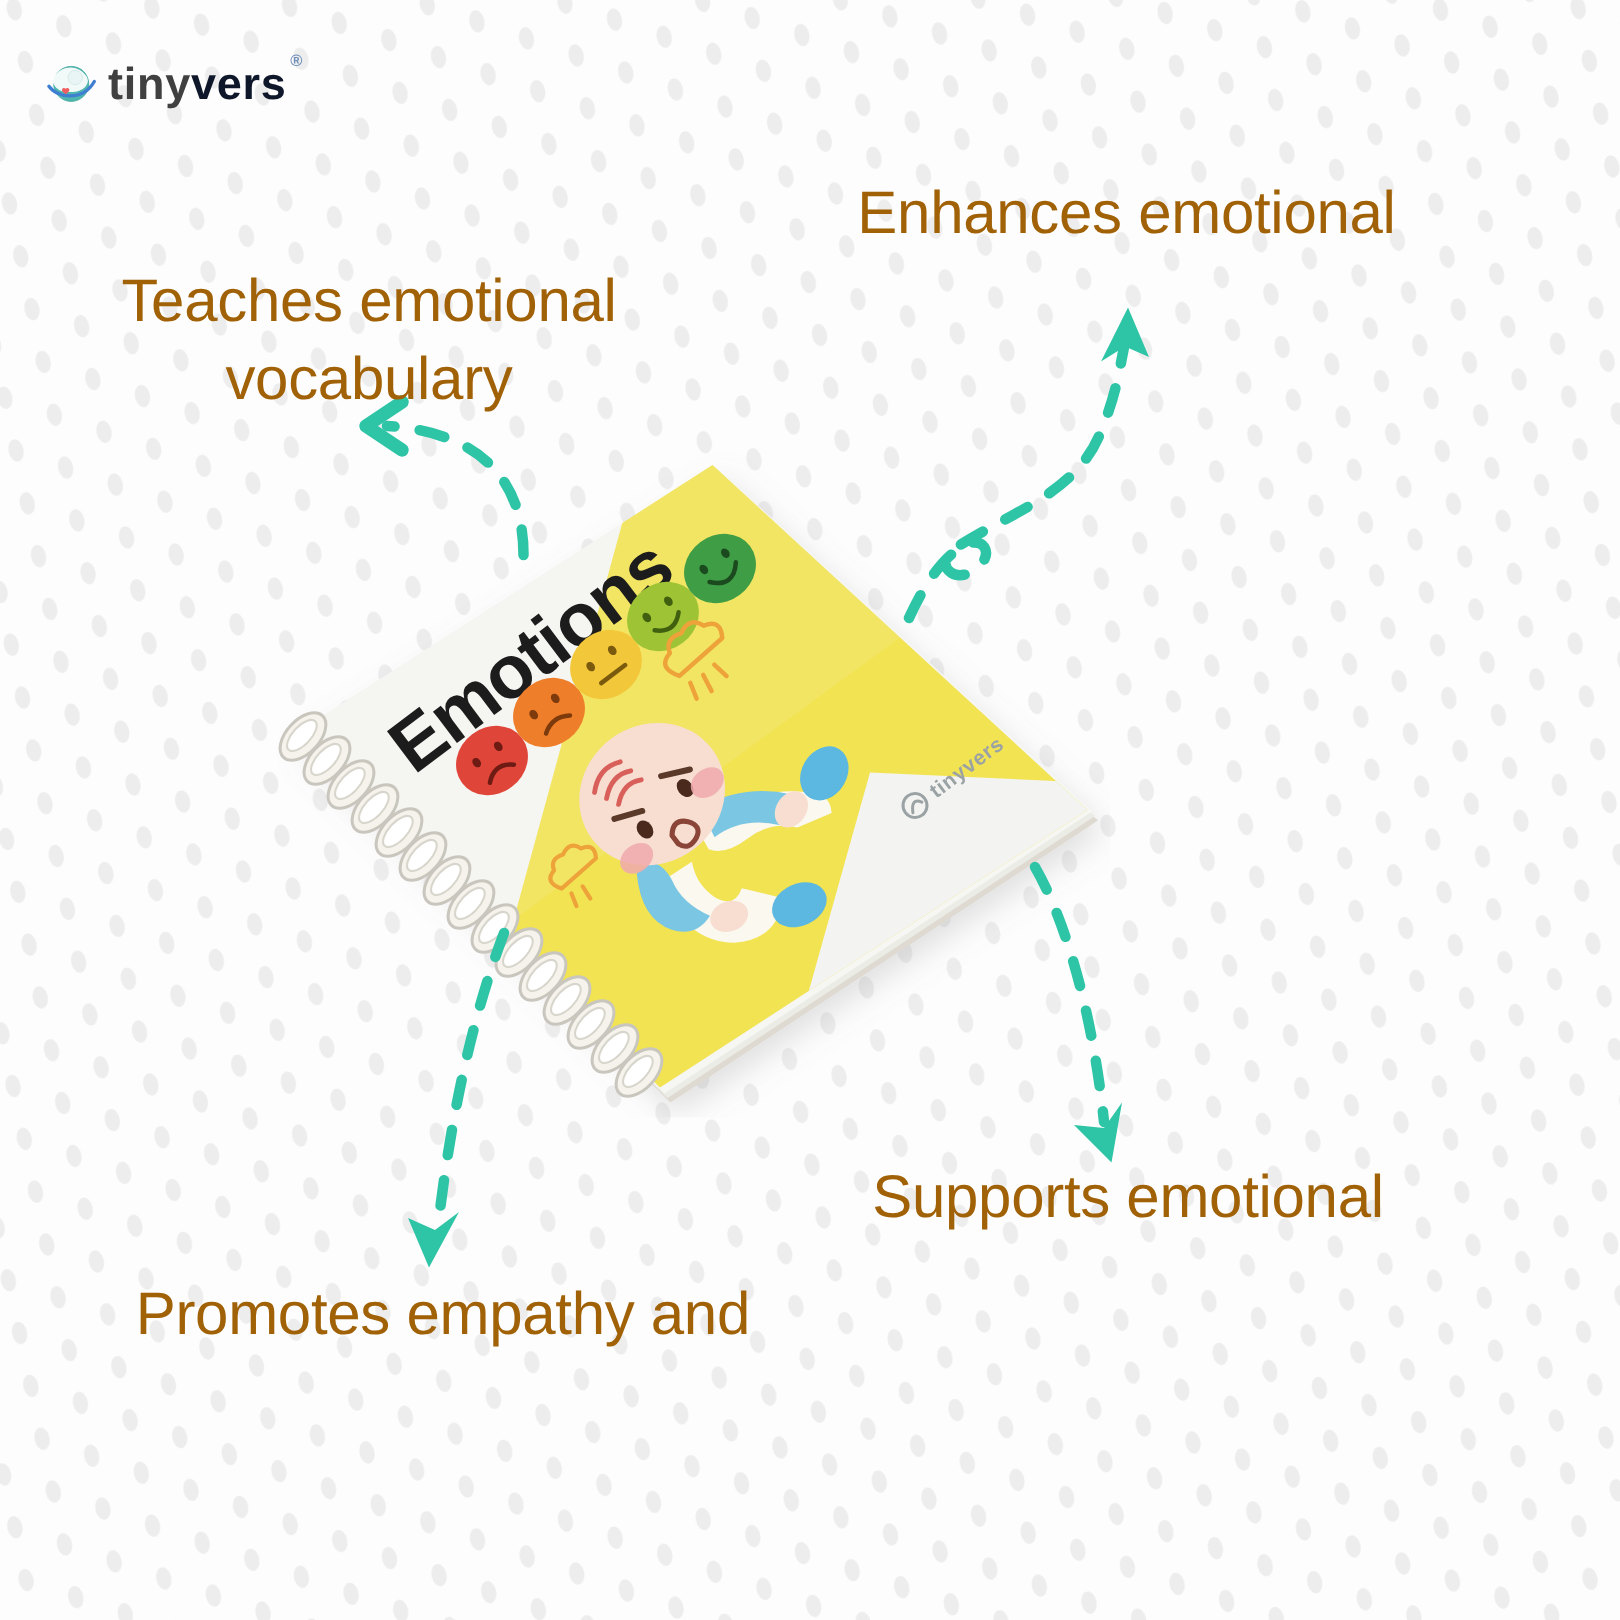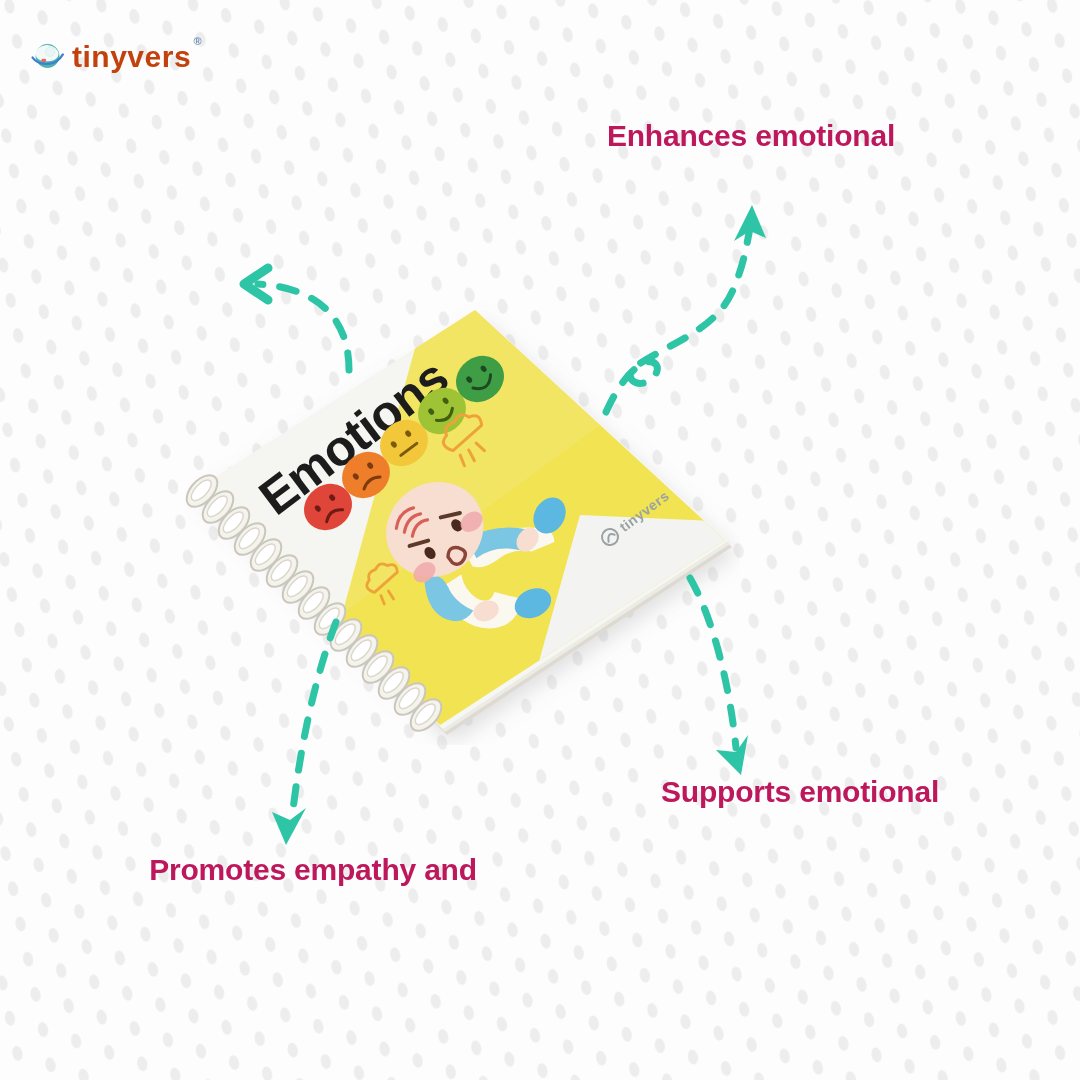--- a/index.html
+++ b/index.html
@@ -43,61 +43,61 @@
     flex: 0 0 auto;
   }
   #brand-logo .logo-word {
     position: relative;
     font-size: 30px;
     letter-spacing: 0.5px;
     line-height: 1;
     font-weight: 700;
     white-space: nowrap;
   }
-  #brand-logo .w-tiny { color: #c2410c; }
-  #brand-logo .w-vers { color: #c2410c; }
+  #brand-logo .w-tiny { color: #404040; }
+  #brand-logo .w-vers { color: #0f172a; }
   #brand-logo .w-reg {
     position: absolute;
     top: -6px;
     right: -11px;
     font-size: 11px;
     color: #6f8fb8;
     font-weight: 700;
   }
 
   
   .callout {
     position: absolute;
     z-index: 7;
-    color: #be185d;
-    font-weight: 700;
-    font-size: 30px;
+    color: #a16207;
+    font-weight: 400;
+    font-size: 40px;
     line-height: 1.29;
     letter-spacing: -0.2px;
   }
   #callout-teaches {
     left: 60px;
     top: 176px;
     width: 372px;
     text-align: center;
   }
   #callout-enhances {
     left: 556px;
     top: 117px;
     width: 390px;
     text-align: center;
   }
   #callout-promotes {
-    left: 98px;
+    left: 70px;
     top: 851px;
     width: 430px;
-    text-align: center;
+    text-align: right;
   }
   #callout-supports {
-    left: 620px;
+    left: 572px;
     top: 773px;
     width: 360px;
     text-align: center;
   }
 
   
   #arrows {
     position: absolute;
     inset: 0;
     z-index: 5;
@@ -370,20 +370,24 @@
       <path class="dash" d="M336 622 C 314 680, 300 748, 292 818"></path>
       <polygon class="head" points="286,845 272,812 290,820 306,808"></polygon>
     </g>
 
     <g>
       <path class="dash" d="M690 578 C 714 620, 730 688, 736 748"></path>
       <polygon class="head" points="741,775 716,750 736,752 748,735"></polygon>
     </g>
   </svg>
 
+  <div class="callout" id="callout-teaches">
+    <div>Teaches emotional</div>
+    <div>vocabulary</div>
+  </div>
 
   <div class="callout" id="callout-enhances">
     <div>Enhances emotional</div>
   </div>
 
   <div class="callout" id="callout-promotes">
     <div>Promotes empathy and</div>
   </div>
 
   <div class="callout" id="callout-supports">

